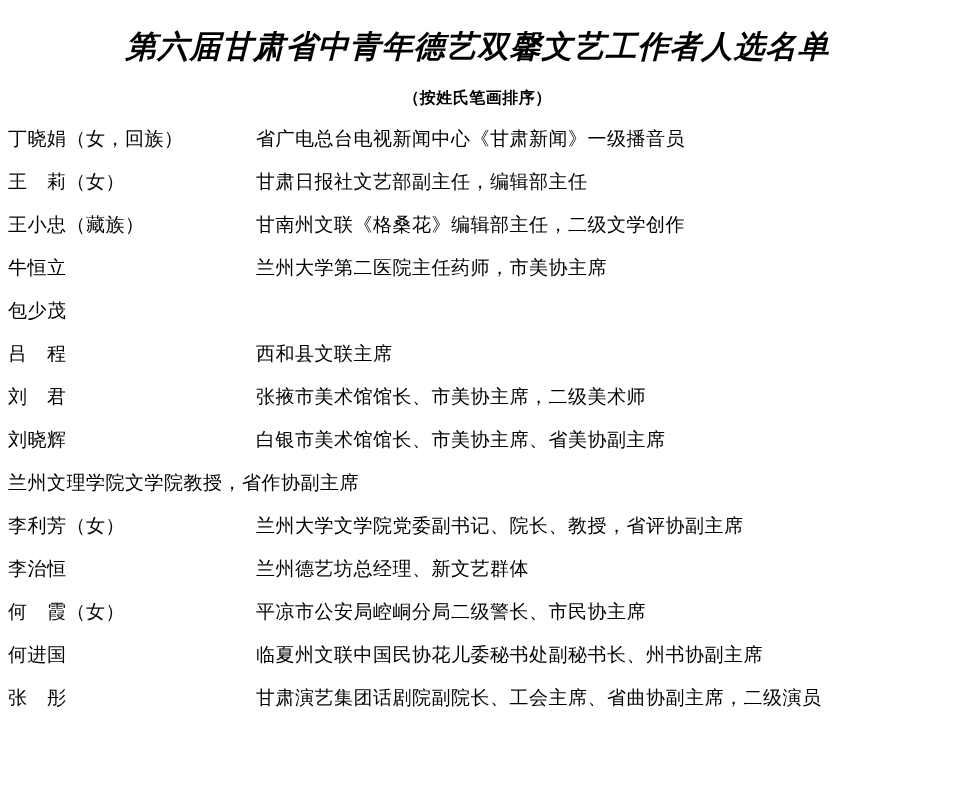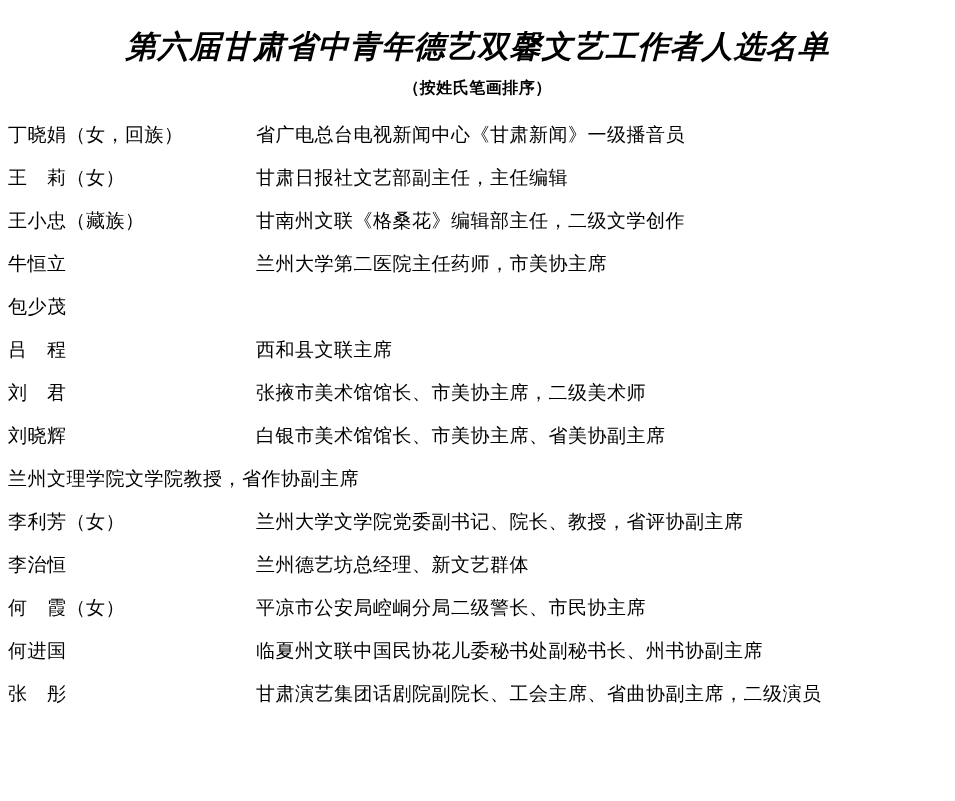--- a/index.html
+++ b/index.html
@@ -28,26 +28,26 @@
     letter-spacing: 1px;
     margin: 26px 0 0 0;
     line-height: 1.35;
     font-family: "DejaVu Serif", "Liberation Serif", serif;
     font-style: italic;
   }
   .doc-subtitle {
     text-align: center;
     font-size: 16px;
     font-weight: bold;
-    margin: 10px 0 0 0;
+    margin: 20px 0 0 0;
     letter-spacing: 0.5px;
     font-family: "DejaVu Serif", "Liberation Serif", serif;
   }
   .entries {
-    margin-top: 26px;
+    margin-top: 20px;
     padding: 0 6px 0 8px;
   }
   .entry-row {
     display: flex;
     align-items: baseline;
     font-size: 19px;
     line-height: 1.0;
     height: 43px;
   }
   .entry-name {
@@ -69,21 +69,21 @@
   <h1 class="doc-title">第六届甘肃省中青年德艺双馨文艺工作者人选名单</h1>
   <div class="doc-subtitle">（按姓氏笔画排序）</div>
 
   <div class="entries">
     <div class="entry-row">
       <span class="entry-name">丁晓娟（女，回族）</span>
       <span class="entry-desc">省广电总台电视新闻中心《甘肃新闻》一级播音员</span>
     </div>
     <div class="entry-row">
       <span class="entry-name">王　莉（女）</span>
-      <span class="entry-desc">甘肃日报社文艺部副主任，主任编辑</span>
+      <span class="entry-desc">甘肃日报社文艺部副主任，编辑部主任</span>
     </div>
     <div class="entry-row">
       <span class="entry-name">王小忠（藏族）</span>
       <span class="entry-desc">甘南州文联《格桑花》编辑部主任，二级文学创作</span>
     </div>
     <div class="entry-row">
       <span class="entry-name">牛恒立</span>
       <span class="entry-desc">兰州大学第二医院主任药师，市美协主席</span>
     </div>
     <div class="entry-row">

